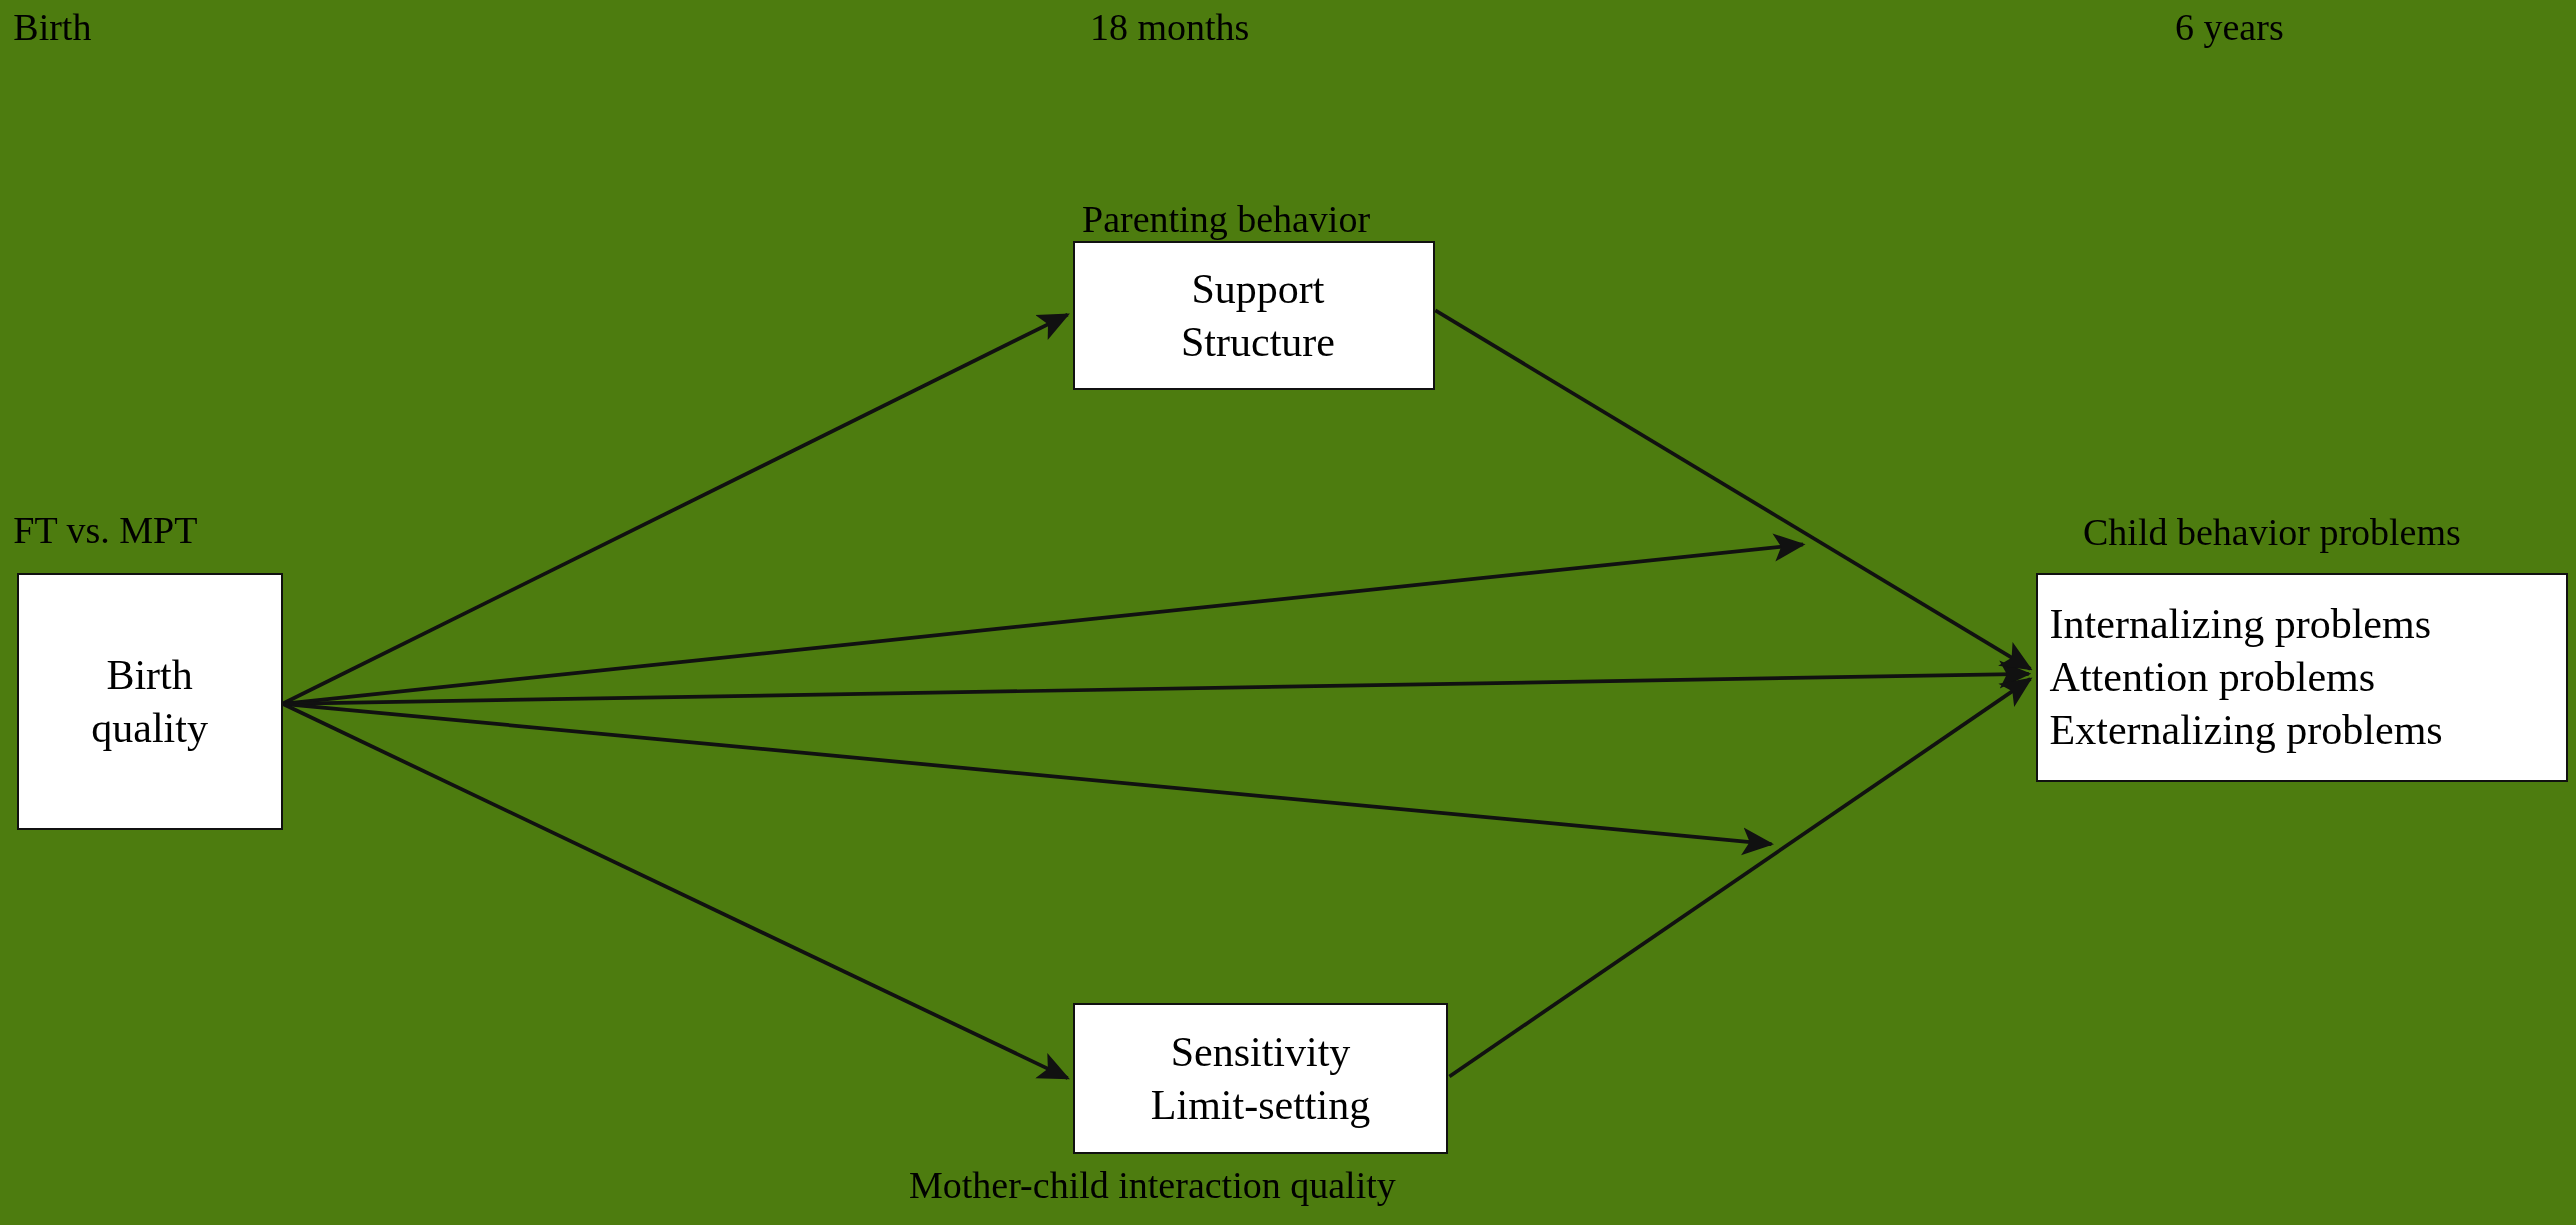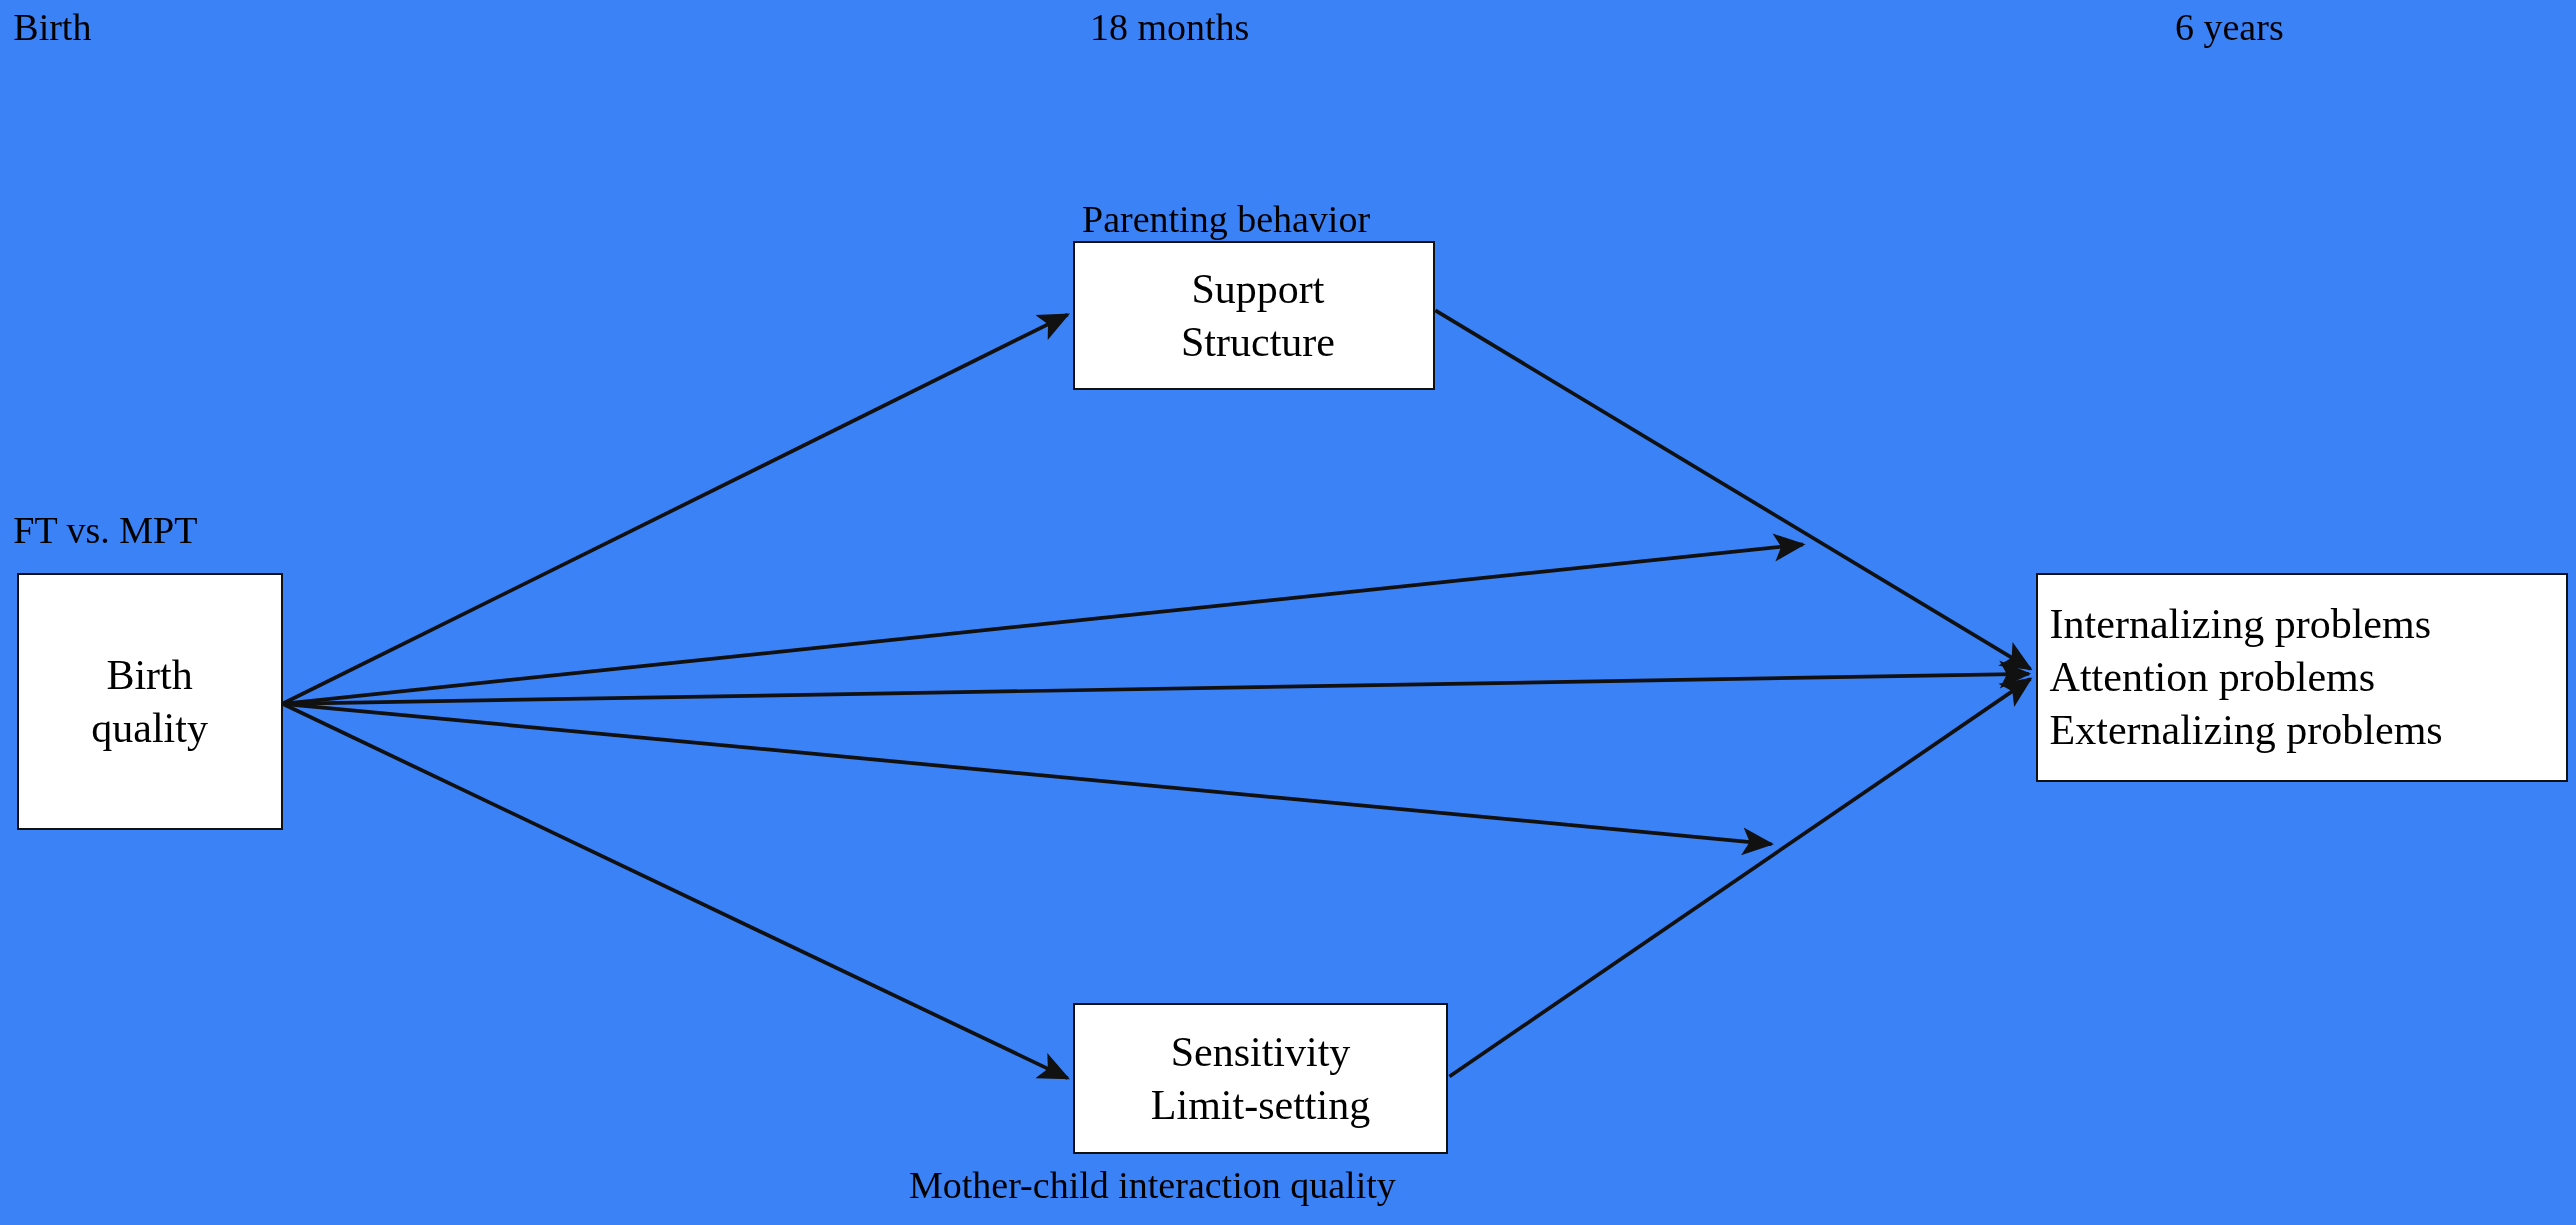--- a/index.html
+++ b/index.html
@@ -9,21 +9,21 @@
     background: #ffffff;
   }
   body {
     font-family: "Liberation Serif", "DejaVu Serif", serif;
     color: #000000;
   }
   #canvas {
     position: relative;
     width: 2576px;
     height: 1225px;
-    background: #3b82f6;
+    background: #4d7c0f;
     overflow: hidden;
   }
   #edges {
     position: absolute;
     left: 0;
     top: 0;
     width: 2576px;
     height: 1225px;
     pointer-events: none;
   }
@@ -131,20 +131,21 @@
     <div class="node-line">Structure</div>
   </div>
 
   <div class="node-box centered" id="node-interaction">
     <div class="node-line">Sensitivity</div>
     <div class="node-line">Limit-setting</div>
   </div>
 
   <div class="construct-label" id="label-interaction">Mother-child interaction quality</div>
 
+  <div class="construct-label" id="label-child-problems">Child behavior problems</div>
 
   <div class="node-box left-aligned" id="node-child-problems">
     <div class="node-line">Internalizing problems</div>
     <div class="node-line">Attention problems</div>
     <div class="node-line">Externalizing problems</div>
   </div>
 
 </div>
 
 

